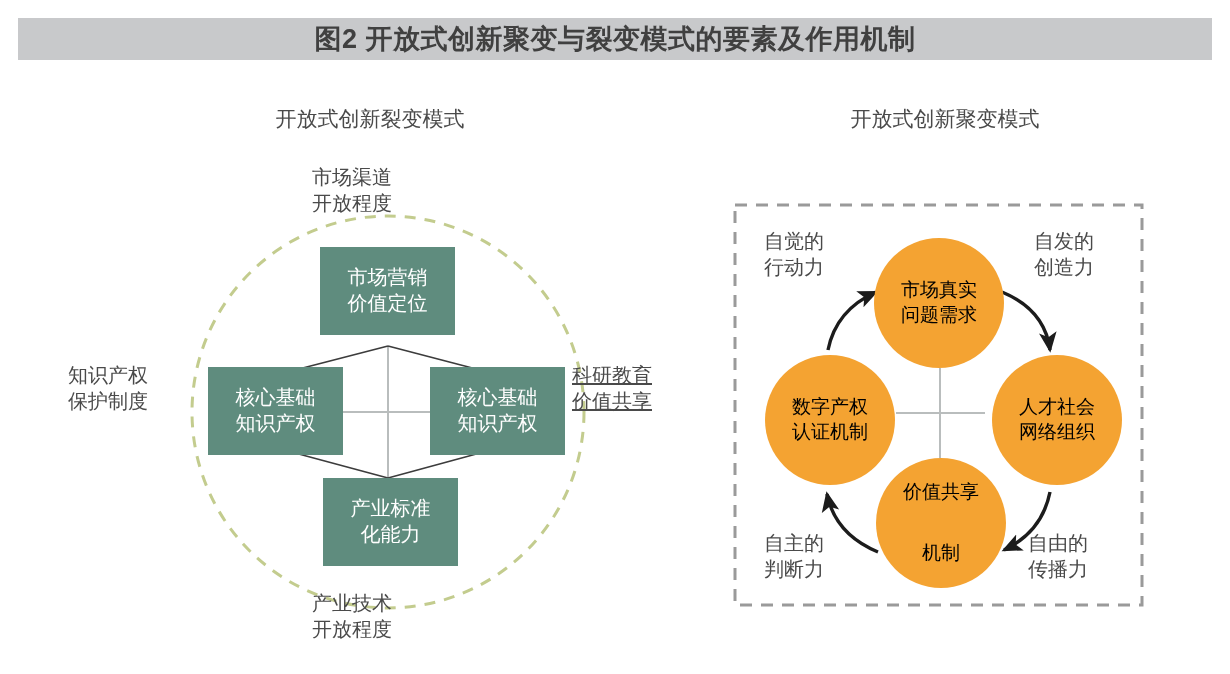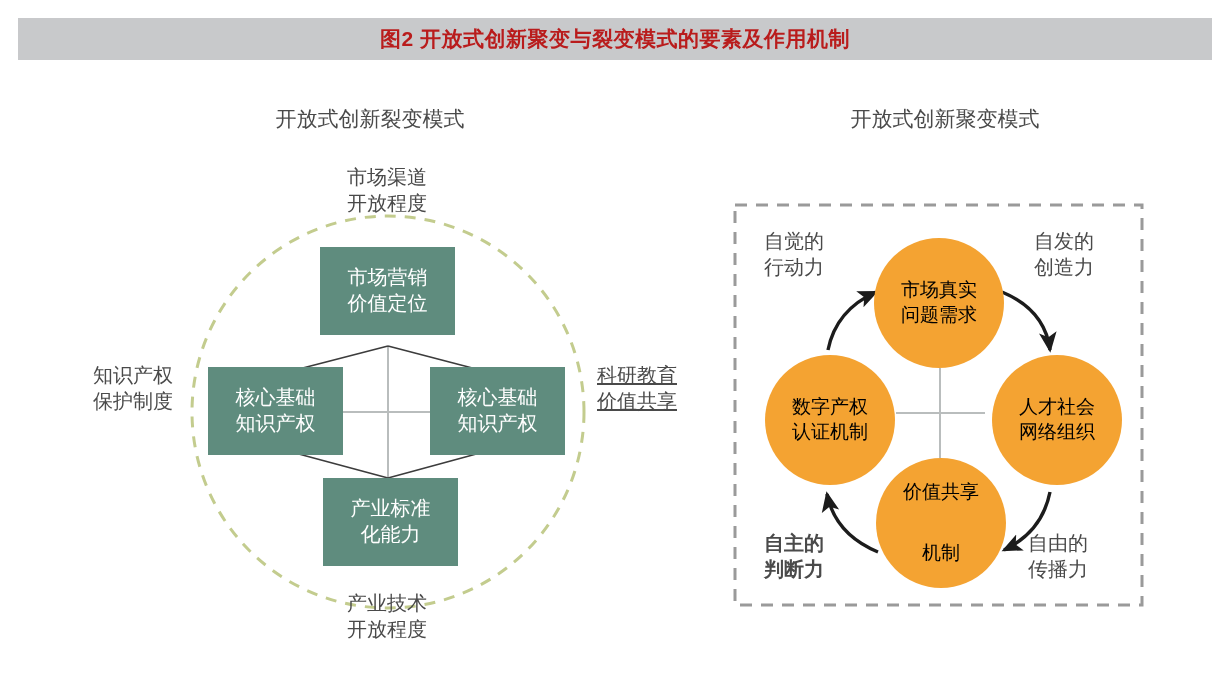--- a/index.html
+++ b/index.html
@@ -25,23 +25,23 @@
     left: 18px;
     top: 18px;
     width: 1194px;
     height: 42px;
     background: #c8c9cb;
     display: flex;
     align-items: center;
     justify-content: center;
   }
   .caption-text {
-    font-size: 21px;
+    font-size: 27px;
     font-weight: bold;
-    color: #b91c1c;
+    color: #404040;
     letter-spacing: 0.5px;
     white-space: nowrap;
   }
 
   
   .panel-title {
     position: absolute;
     font-size: 21px;
     font-weight: normal;
     color: #4a4a4a;
@@ -77,21 +77,21 @@
   #box-top    { left: 280px; top: 97px; width: 135px; height: 88px; }
   #box-left   { left: 168px; top: 217px; width: 135px; height: 88px; }
   #box-right  { left: 390px; top: 217px; width: 135px; height: 88px; }
   #box-bottom { left: 283px; top: 328px; width: 135px; height: 88px; }
 
   .outer-label {
     position: absolute;
     font-size: 20px;
     line-height: 1.3;
     color: #4a4a4a;
-    text-align: center;
+    text-align: left;
     white-space: nowrap;
   }
   #label-top    { left: 272px; top: 14px;  width: 150px; }
   #label-left   { left: 28px;  top: 212px; width: 130px; }
   #label-right  { left: 532px; top: 212px; width: 130px; text-decoration: underline; }
   #label-bottom { left: 272px; top: 440px; width: 150px; }
 
   
   #panel-right {
     position: absolute;
@@ -123,21 +123,21 @@
 
   .corner-label {
     position: absolute;
     font-size: 20px;
     line-height: 1.3;
     color: #4a4a4a;
     white-space: nowrap;
   }
   #corner-tl { left: 34px;  top: 28px;  text-align: left; }
   #corner-tr { left: 304px; top: 28px;  text-align: right; }
-  #corner-bl { left: 34px;  top: 330px; text-align: right; font-weight: bold; }
+  #corner-bl { left: 34px;  top: 330px; text-align: right; }
   #corner-br { left: 298px; top: 330px; text-align: left; }
 </style>
 </head>
 <body>
 
 <div id="page">
 
   <div class="caption-bar">
     <span class="caption-text">图2  开放式创新聚变与裂变模式的要素及作用机制</span>
   </div>

